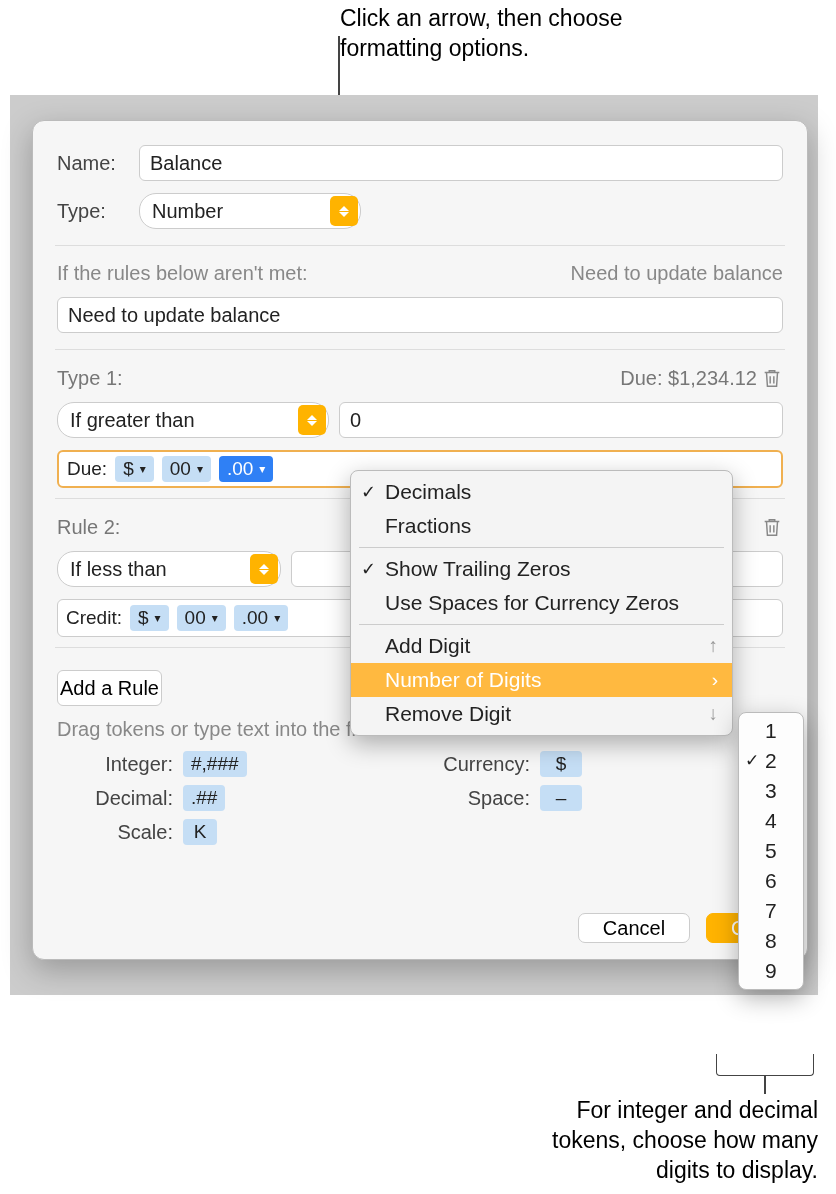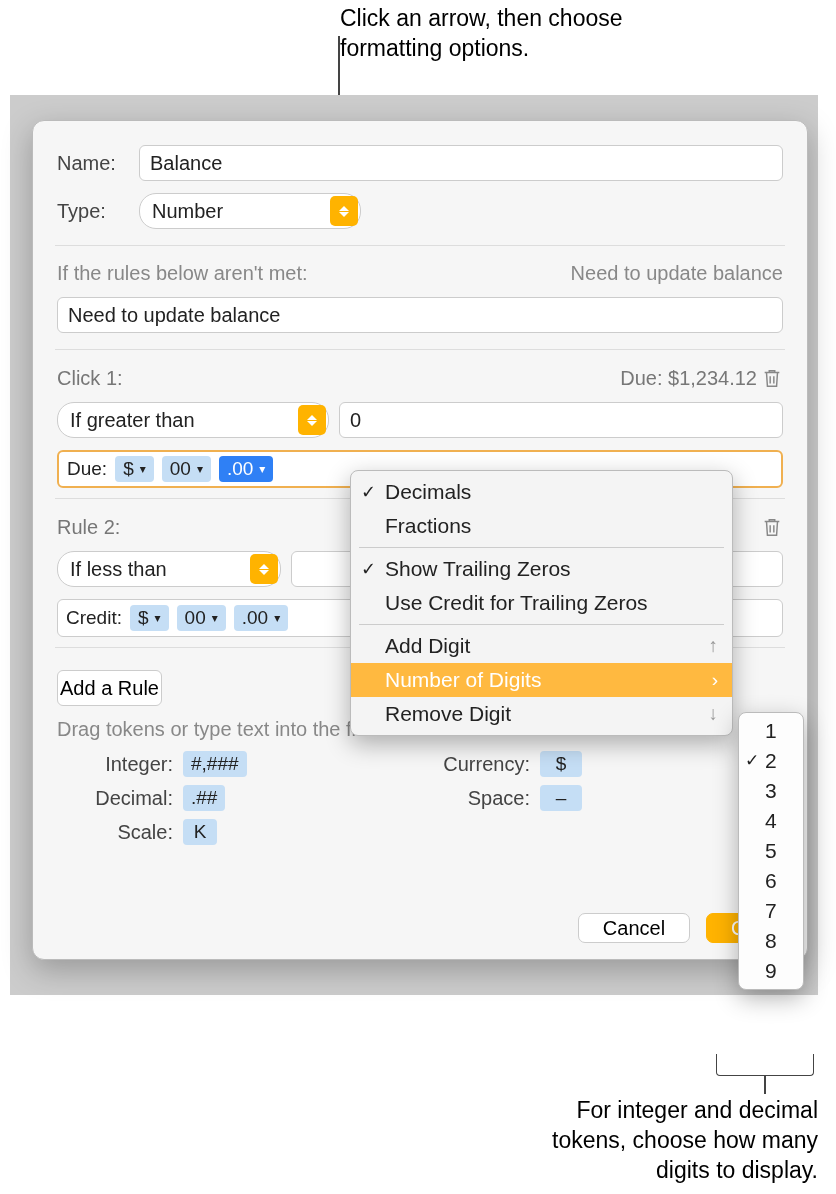--- a/index.html
+++ b/index.html
@@ -288,21 +288,21 @@
   <div class="row">
     <div class="text-input">
         <span>Need to update balance</span>
       </div>
   </div>
 
   <hr class="sep">
 
   
   <div class="rule-header">
-    <span>Click 1:</span>
+    <span>Type 1:</span>
     <div style="display:flex;align-items:center;gap:4px">
       <span>Due: $1,234.12</span>
       <svg class="trash" viewBox="0 0 24 24">
           <path fill="none" stroke="currentColor" stroke-width="1.6" d="M4 6h16M9 6V4h6v2M6 6l1 15h10l1-15M10 10v8M14 10v8"></path>
         </svg>
     </div>
   </div>
   <div class="row" style="gap:10px">
     <div class="select" style="width:272px">
       <span>If greater than</span>
@@ -398,21 +398,21 @@
     <button class="btn">Cancel</button>
     <button class="btn primary">OK</button>
   </div>
 </div>
 
 <div class="menu">
   <div class="menu-item"><span class="check">✓</span><span>Decimals</span></div>
   <div class="menu-item"><span>Fractions</span></div>
   <hr>
   <div class="menu-item"><span class="check">✓</span><span>Show Trailing Zeros</span></div>
-  <div class="menu-item"><span>Use Credit for Trailing Zeros</span></div>
+  <div class="menu-item"><span>Use Spaces for Currency Zeros</span></div>
   <hr>
   <div class="menu-item"><span>Add Digit</span><span class="arrow-glyph">↑</span></div>
   <div class="menu-item hl"><span>Number of Digits</span><span class="arrow-glyph">›</span></div>
   <div class="menu-item"><span>Remove Digit</span><span class="arrow-glyph">↓</span></div>
 </div>
 
 <div class="submenu" id="digits-submenu">
     <div class="sub-item"><span>1</span></div>
     <div class="sub-item"><span class="check">✓</span><span>2</span></div>
     <div class="sub-item"><span>3</span></div>

